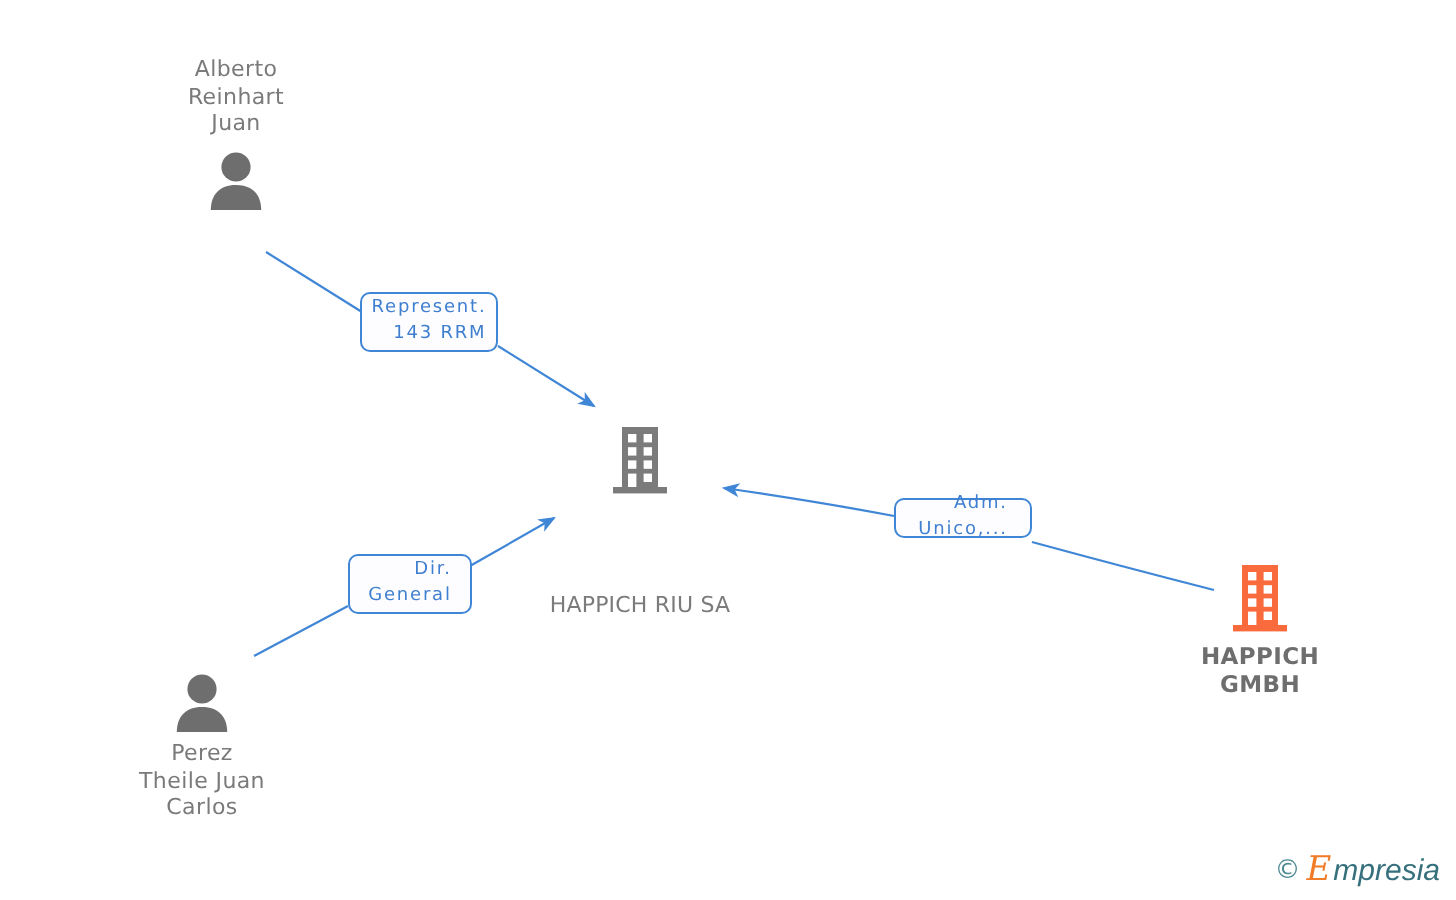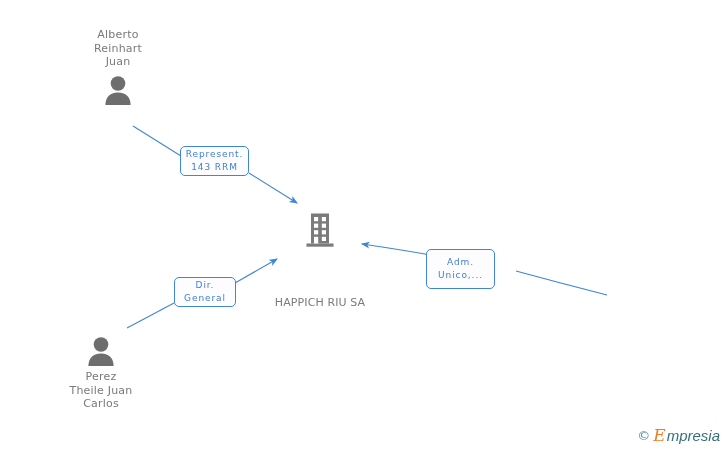--- a/index.html
+++ b/index.html
@@ -69,21 +69,21 @@
   .rel-box {
     position: absolute;
     box-sizing: border-box;
     border: 1px solid #3f86d6;
     border-radius: 5px;
     background: #fdfdff;
     color: #3f7fd0;
     font-size: 9px;
     line-height: 13px;
     letter-spacing: 0.9px;
-    text-align: center;
+    text-align: right;
     display: flex;
     flex-direction: column;
     align-items: center;
     justify-content: center;
     white-space: pre-line;
     padding: 2px 20px;
   }
 
   
   #watermark {
@@ -172,32 +172,50 @@
         <rect x="18.8" y="11.6" width="4.2" height="4.2" fill="#ffffff"></rect>
         <rect x="11" y="18.2" width="4.2" height="4.2" fill="#ffffff"></rect>
         <rect x="18.8" y="18.2" width="4.2" height="4.2" fill="#ffffff"></rect>
         <rect x="11" y="24.8" width="4.2" height="6.7" fill="#ffffff"></rect>
         <rect x="18.8" y="24.8" width="4.2" height="4.2" fill="#ffffff"></rect>
       </svg>
     </span>
     <div class="node-label company-main label-below">HAPPICH RIU SA</div>
   </div>
 
+  <div class="node" id="node-company-right" style="left:560px; top:281px;">
+    <span class="node-icon">
+      <svg width="34" height="36" viewBox="0 0 34 36">
+        <rect x="8" y="1.5" width="18" height="30" fill="#f96a3c"></rect>
+        <rect x="3.5" y="31.5" width="27" height="3.2" fill="#f96a3c"></rect>
+        <rect x="11" y="5" width="4.2" height="4.2" fill="#ffffff"></rect>
+        <rect x="18.8" y="5" width="4.2" height="4.2" fill="#ffffff"></rect>
+        <rect x="11" y="11.6" width="4.2" height="4.2" fill="#ffffff"></rect>
+        <rect x="18.8" y="11.6" width="4.2" height="4.2" fill="#ffffff"></rect>
+        <rect x="11" y="18.2" width="4.2" height="4.2" fill="#ffffff"></rect>
+        <rect x="18.8" y="18.2" width="4.2" height="4.2" fill="#ffffff"></rect>
+        <rect x="11" y="24.8" width="4.2" height="6.7" fill="#ffffff"></rect>
+        <rect x="18.8" y="24.8" width="4.2" height="4.2" fill="#ffffff"></rect>
+      </svg>
+    </span>
+    <div class="node-label company-right label-below">HAPPICH
+GMBH</div>
+  </div>
 
   <div class="rel-box" id="rel-represent" style="left:180px; top:146px; width:69px; height:30px;">
     <span>Represent.
 143 RRM</span>
   </div>
 
   <div class="rel-box" id="rel-dirgeneral" style="left:174px; top:277px; width:62px; height:30px;">
     <span>Dir.
 General</span>
   </div>
 
-  <div class="rel-box" id="rel-admunico" style="left:426px; top:249px; width:69px; height:40px;">
+  <div class="rel-box" id="rel-admunico" style="left:447px; top:249px; width:69px; height:20px;">
     <span>Adm.
 Unico,...</span>
   </div>
 
   <div id="watermark">
     <span class="wm-c">©</span>
     <span class="wm-e">E</span>
     <span class="wm-rest">mpresia</span>
   </div>
 

